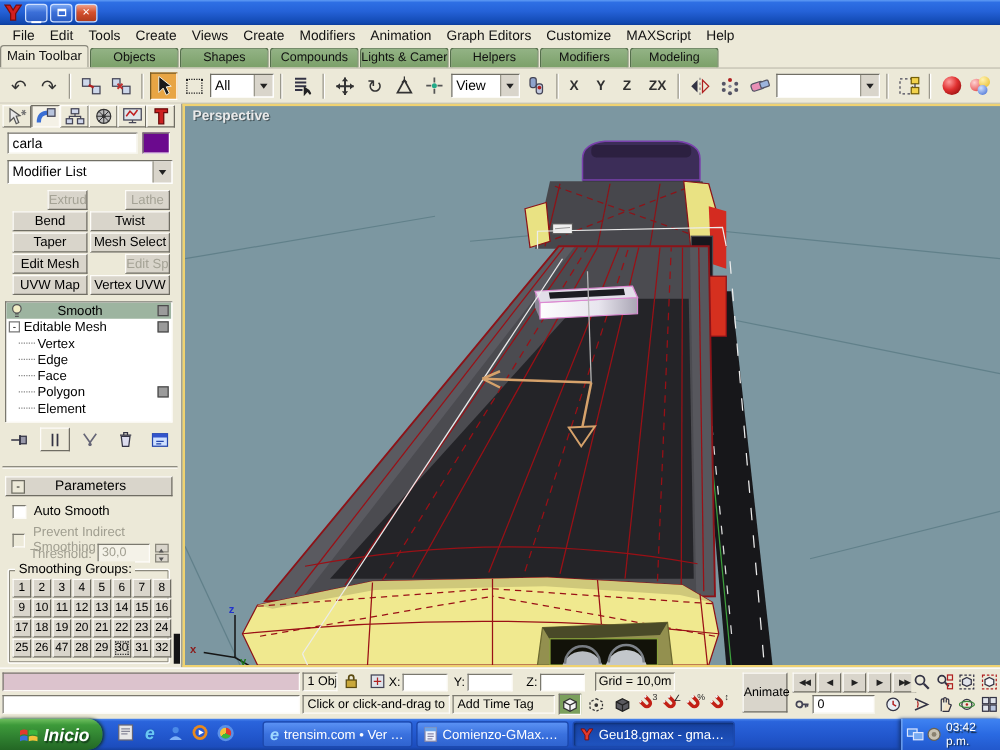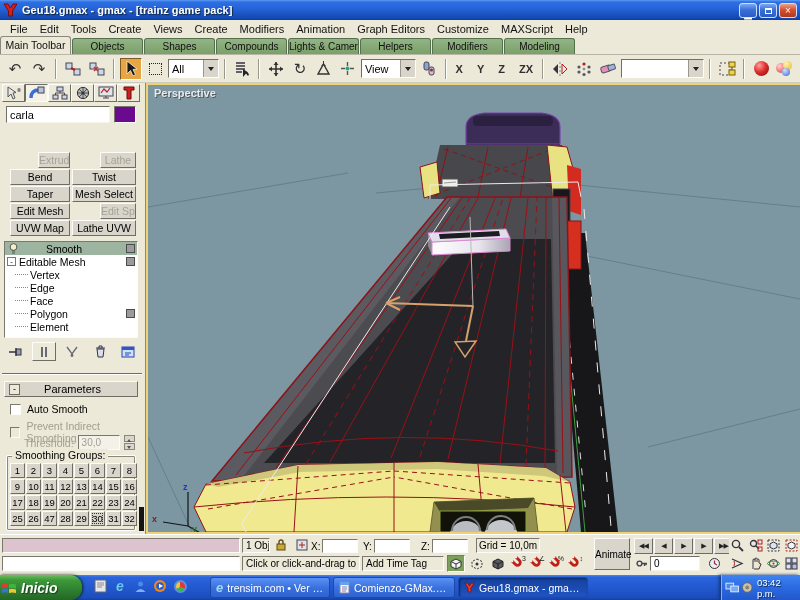--- a/index.html
+++ b/index.html
@@ -140,21 +140,21 @@
   #snap-magnets sup { position:absolute; right:0; top:0; font-size:7px; color:#222; }
   #navgrid { position:absolute; left:729px; top:2px; display:grid; grid-template-columns:repeat(4,17px);
     grid-auto-rows:17px; gap:1px; }
   .navbtn { display:flex; align-items:center; justify-content:center; background:#ece9d8; }
 
   
   #taskbar { position:absolute; left:0; top:575px; width:800px; height:25px;
     background:linear-gradient(180deg,#4b86ee 0%,#2a64dc 9%,#2257cd 55%,#1c4dbd 90%,#15409f 100%); }
   #startbtn { position:absolute; left:0; top:0; width:82px; height:25px; border-radius:0 12px 12px 0;
     background:linear-gradient(180deg,#6fbf5f 0%,#3d9a3a 20%,#2f8030 60%,#236724 100%);
-    box-shadow:1px 0 3px #0a2a0a; display:flex; align-items:center; padding-left:1px; gap:4px; }
+    box-shadow:1px 0 3px #0a2a0a; display:flex; align-items:center; padding-left:15px; gap:4px; }
   #startbtn .stext { color:#fff; font-style:italic; font-weight:bold; font-size:14px; text-shadow:1px 1px 1px #14421a; }
   #quicklaunch { position:absolute; left:92px; top:3px; display:flex; gap:4px; align-items:center; }
   .ql { width:16px; height:16px; display:flex; align-items:center; justify-content:center; font-size:12px; }
   .task { position:absolute; top:2px; height:21px; border-radius:3px; color:#fff; font-size:10.5px;
     display:flex; align-items:center; gap:4px; padding:0 5px; overflow:hidden; white-space:nowrap;
     background:linear-gradient(180deg,#5b92f4,#3a71de 50%,#2f63cf); border:1px solid #1d48ab; }
   .task.active { background:linear-gradient(180deg,#17419e,#1b4cb4 60%,#2054c0); box-shadow:inset 1px 1px 2px #0c2a66; }
   #systray { position:absolute; right:0; top:0; width:79px; height:25px;
     background:linear-gradient(180deg,#3f83f2 0%,#2a6ae2 50%,#2258cc 100%);
     border-left:1px solid #7fb1f7; box-shadow:-2px 0 3px #14387e; display:flex; align-items:center;
@@ -165,21 +165,20 @@
 </style>
 </head>
 <body>
 
 <div id="win">
 
   <div id="titlebar">
     <svg width="15" height="14" viewBox="0 0 15 14">
       <polygon points="1,1 5,1 7.5,5 10,1 14,1 9.5,8 9.5,13 5.5,13 5.5,8" fill="#d21f1f" stroke="#7a0c0c" stroke-width="1"></polygon>
     </svg>
-    <span id="title-text">Geu18.gmax - gmax - [trainz game pack]</span>
     <span class="winbtn" style="line-height:20px;">▁</span>
     <span class="winbtn"><span class="restore-glyph"></span></span>
     <span class="winbtn close">×</span>
   </div>
 
   <div id="menubar">
       <span class="menu-item">File</span>
       <span class="menu-item">Edit</span>
       <span class="menu-item">Tools</span>
       <span class="menu-item">Create</span>
@@ -374,31 +373,37 @@
           </svg>
       </span>
       <span class="ptab">
         <svg width="16" height="14" viewBox="0 0 16 14">
             <polygon points="3,1 13,1 13,4 10,4 10,13 6,13 6,4 3,4" fill="#cc2020" stroke="#6a0a0a"></polygon>
           </svg>
       </span>
     </div>
     <input id="namefield" class="whitebox" value="carla" style="">
     <span id="colorswatch" class="sunken"></span>
+    <span id="modlist" class="combo">
+      <span class="val">Modifier List</span>
+      <span class="drop">
+          <span class="arr-dn"></span>
+        </span>
+    </span>
     <div id="modbtns">
         <button class="pbtn disabled">Extrude</button>
         <button class="pbtn disabled">Lathe</button>
         <button class="pbtn">Bend</button>
         <button class="pbtn">Twist</button>
         <button class="pbtn">Taper</button>
         <button class="pbtn">Mesh Select</button>
         <button class="pbtn">Edit Mesh</button>
         <button class="pbtn disabled">Edit Spline</button>
         <button class="pbtn">UVW Map</button>
-        <button class="pbtn">Lathe UVW</button>
+        <button class="pbtn">Vertex UVW</button>
       </div>
     <div id="stackbox">
         <div class="stack-row sel">
           <span class="bulbic">
             <svg width="9" height="12" viewBox="0 0 9 12">
               <circle cx="4.5" cy="4" r="3.4" fill="#f3eec6" stroke="#555"></circle>
               <path d="M3 8h3M3 10h3" stroke="#555"></path>
             </svg>
           </span>
           <span class="lbl" style="margin: 0px auto;">Smooth</span>

